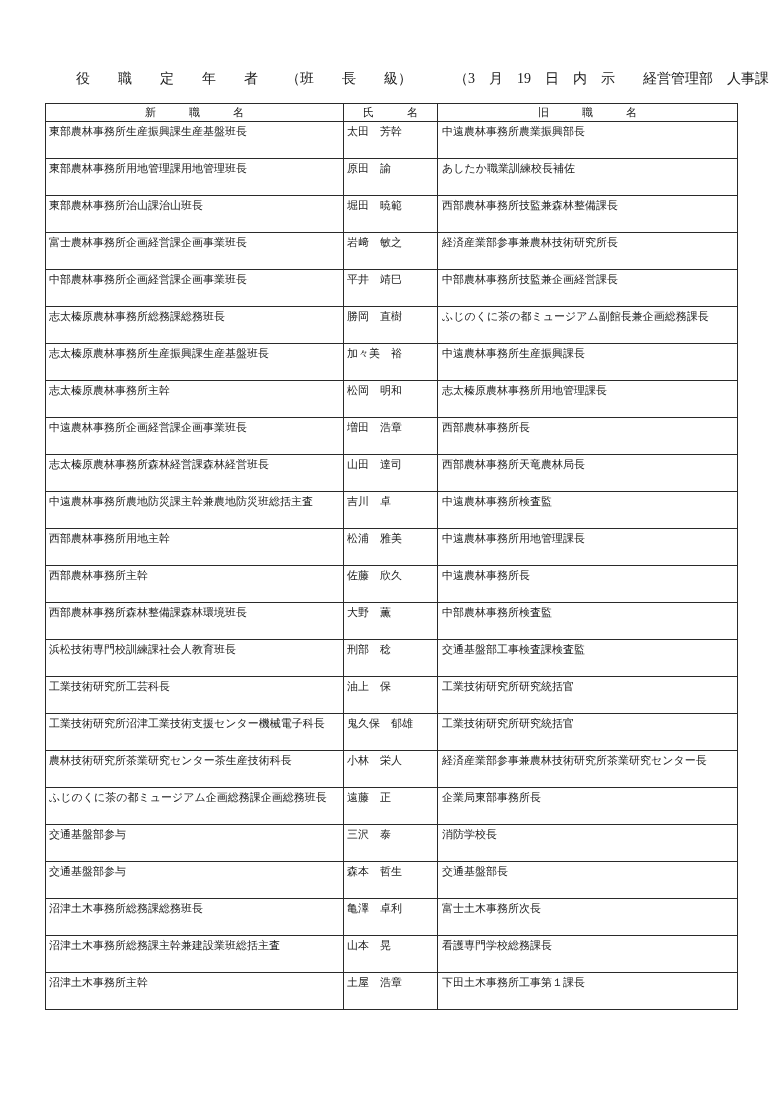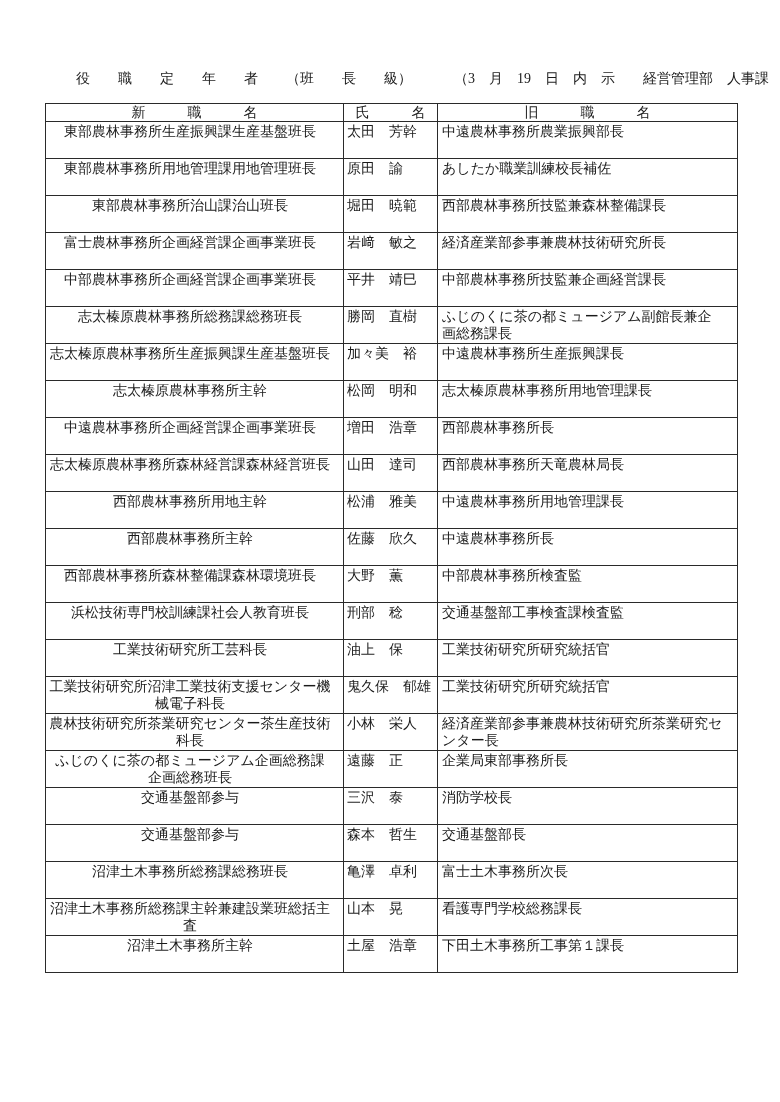--- a/index.html
+++ b/index.html
@@ -26,42 +26,42 @@
     white-space: nowrap;
     color: #1a1a1a;
   }
   table.personnel {
     position: absolute;
     left: 45px;
     top: 103px;
     width: 692px;
     border-collapse: collapse;
     table-layout: fixed;
-    font-size: 14px;
+    font-size: 11px;
     line-height: 17px;
     color: #1a1a1a;
   }
   table.personnel th,
   table.personnel td {
     border: 1px solid #2a2a2a;
     vertical-align: top;
     font-weight: normal;
     word-break: break-all;
   }
   table.personnel th {
     height: 15px;
     padding: 0 2px;
     text-align: center;
     white-space: nowrap;
     overflow: hidden;
   }
   table.personnel td {
     height: 34px;
   }
-  td.cell-new-title { padding: 1px 12px 1px 3px; text-align: center; }
+  td.cell-new-title { padding: 1px 12px 1px 3px; }
   td.cell-name      { padding: 1px 2px 1px 3px; white-space: nowrap; overflow: hidden; }
   td.cell-old-title { padding: 1px 12px 1px 4px; font-family: Liberation Serif, serif; }
   .col-new { width: 298px; }
   .col-name { width: 94px; }
   .col-old { width: 300px; }
 </style>
 </head>
 <body>
 
 <div class="page">
@@ -126,20 +126,25 @@
       <td class="cell-new-title">中遠農林事務所企画経営課企画事業班長</td>
       <td class="cell-name">増田　浩章</td>
       <td class="cell-old-title">西部農林事務所長</td>
     </tr>
         <tr>
       <td class="cell-new-title">志太榛原農林事務所森林経営課森林経営班長</td>
       <td class="cell-name">山田　達司</td>
       <td class="cell-old-title">西部農林事務所天竜農林局長</td>
     </tr>
         <tr>
+      <td class="cell-new-title">中遠農林事務所農地防災課主幹兼農地防災班総括主査</td>
+      <td class="cell-name">吉川　卓</td>
+      <td class="cell-old-title">中遠農林事務所検査監</td>
+    </tr>
+        <tr>
       <td class="cell-new-title">西部農林事務所用地主幹</td>
       <td class="cell-name">松浦　雅美</td>
       <td class="cell-old-title">中遠農林事務所用地管理課長</td>
     </tr>
         <tr>
       <td class="cell-new-title">西部農林事務所主幹</td>
       <td class="cell-name">佐藤　欣久</td>
       <td class="cell-old-title">中遠農林事務所長</td>
     </tr>
         <tr>

